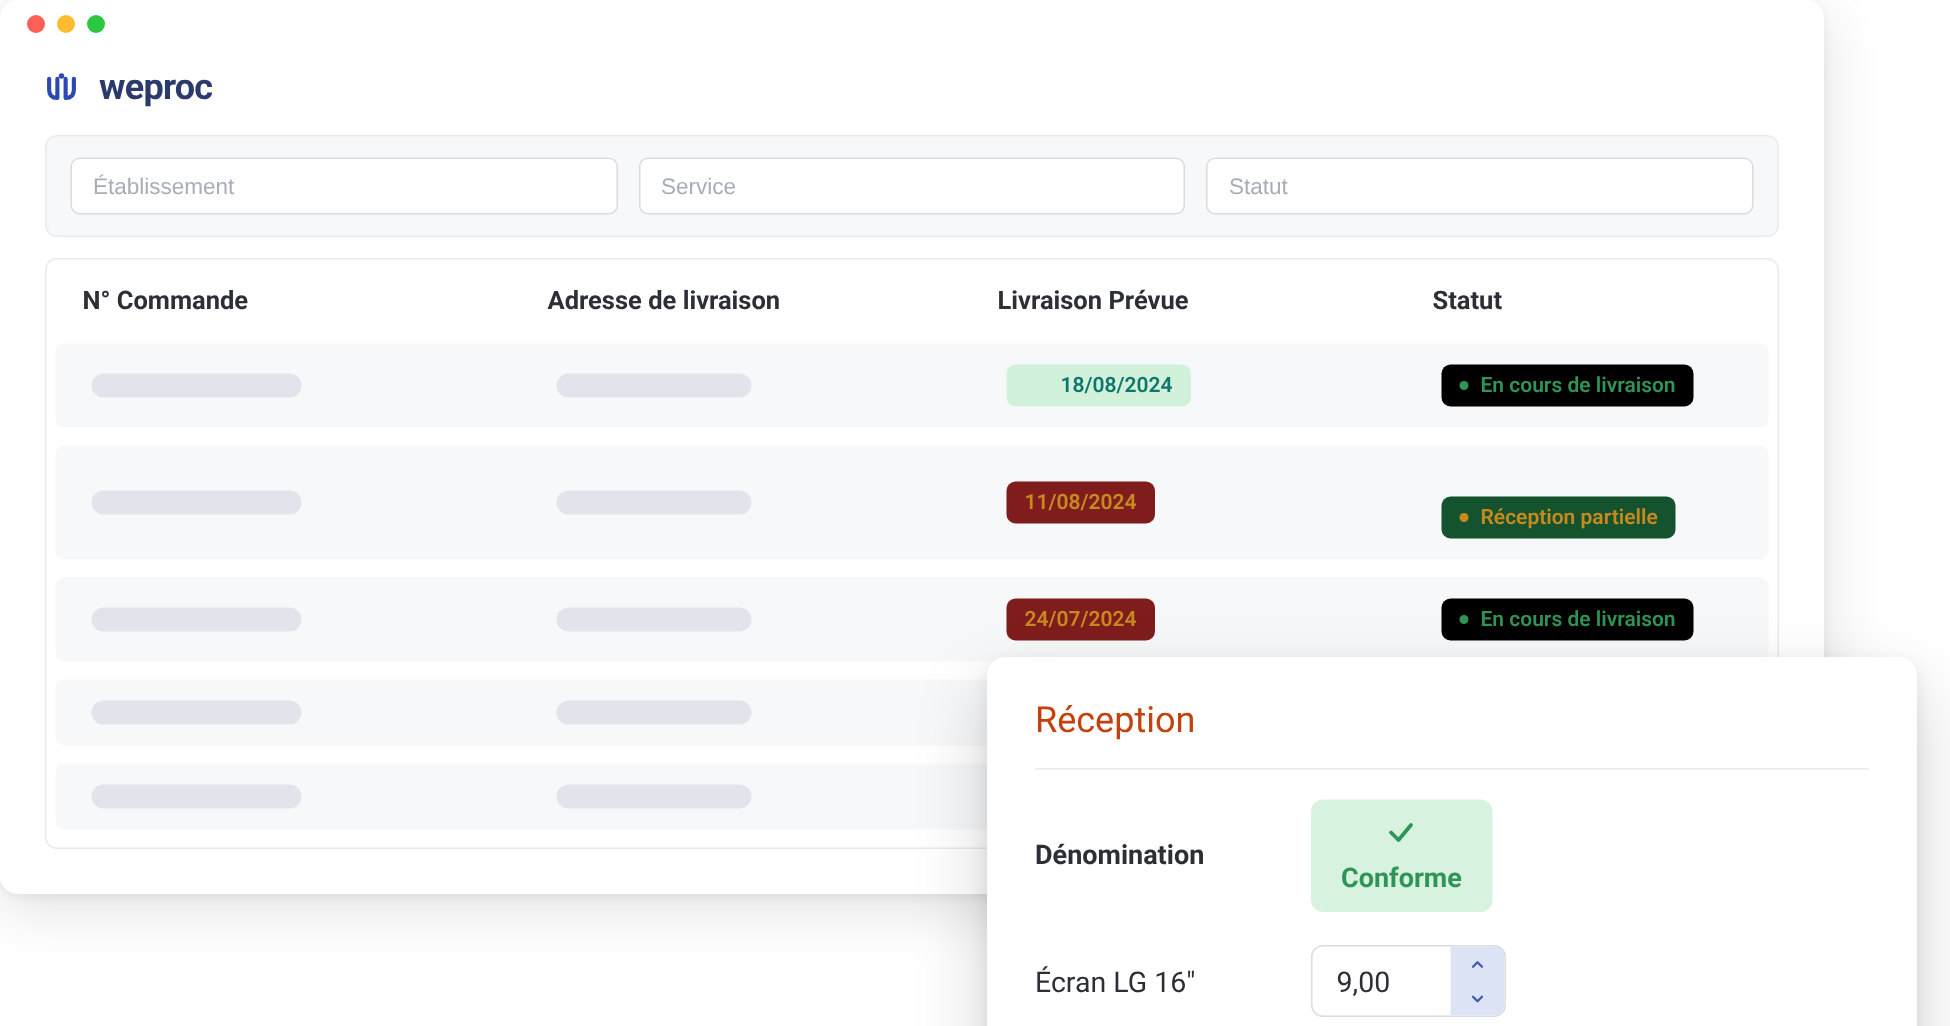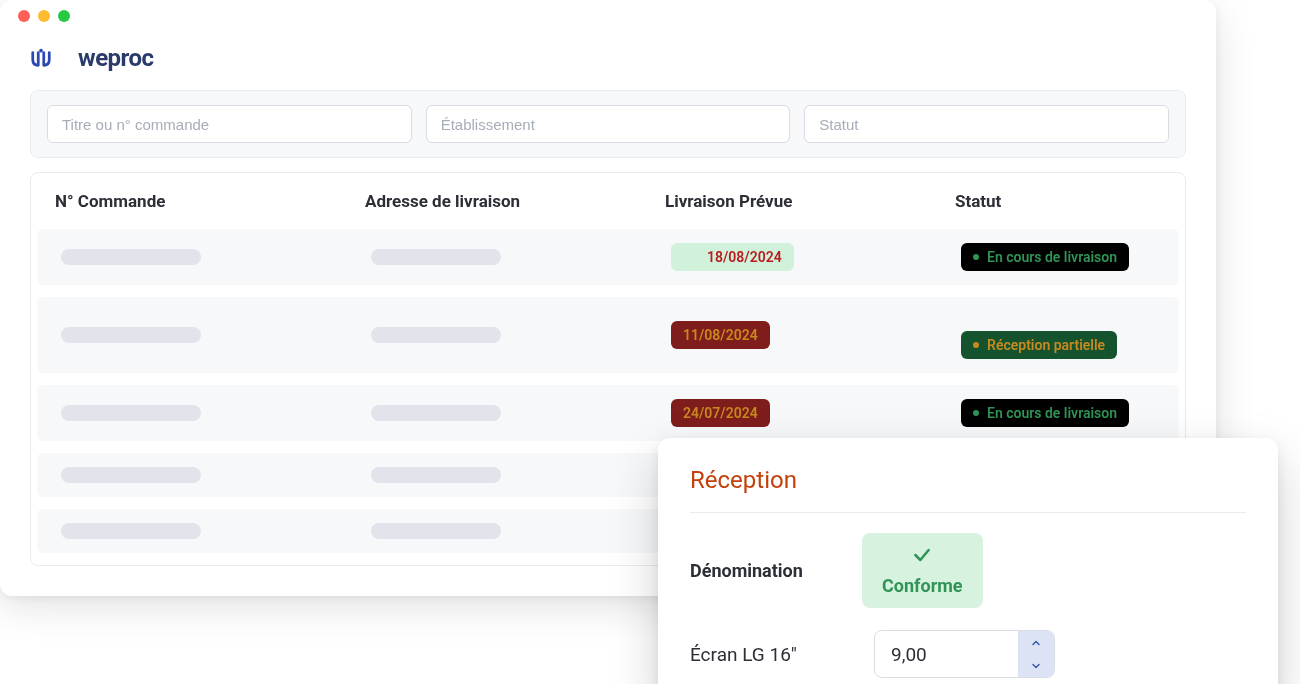--- a/index.html
+++ b/index.html
@@ -29,21 +29,21 @@
   gap: 8px;
 }
 .tl-dot { width: 12px; height: 12px; border-radius: 50%; }
 .tl-red { background: #ff5f57; }
 .tl-yellow { background: #febc2e; }
 .tl-green { background: #28c840; }
 .brandbar {
   padding: 12px 30px 18px 30px;
   display: flex;
   align-items: center;
-  gap: 26px;
+  gap: 14px;
 }
 .brand-logo {
   width: 22px;
   height: 22px;
   color: #2a49b5;
 }
 .brand-text {
   font-size: 24px;
   font-weight: 700;
   color: #2a3a6b;
@@ -102,21 +102,21 @@
 }
 .skel-a { width: 140px; }
 .skel-b { width: 130px; }
 .date-badge {
   display: inline-block;
   padding: 6px 12px;
   border-radius: 6px;
   font-size: 14px;
   font-weight: 600;
 }
-.date-green { background: #d2f1db; color: #b91c1c; padding-left: 36px; }
+.date-green { background: #d2f1db; color: #0f766e; padding-left: 36px; }
 .date-amber { background: #7f1d1d; color: #c88a1f; }
 .status-badge {
   display: inline-flex;
   align-items: center;
   gap: 8px;
   padding: 6px 12px;
   border-radius: 6px;
   font-size: 14px;
   font-weight: 600;
 }
@@ -139,21 +139,21 @@
   font-size: 24px;
   font-weight: 400;
   color: #c2410c;
   padding-bottom: 18px;
   border-bottom: 1px solid #e8eaee;
   margin-bottom: 20px;
 }
 .panel-row {
   display: flex;
   align-items: center;
-  gap: 6px;
+  gap: 18px;
 }
 .panel-label-col { width: 166px; }
 .panel-label { font-size: 18px; font-weight: 700; color: #2c2f36; }
 .pill {
   display: inline-flex;
   align-items: center;
   gap: 10px;
   padding: 12px 20px;
   border-radius: 8px;
   font-size: 18px;
@@ -167,21 +167,21 @@
 .panel-data {
   display: flex;
   align-items: center;
   gap: 18px;
   margin-top: 22px;
 }
 .prod-name { font-size: 19px; color: #2c2f36; }
 .qty-field {
   display: flex;
   align-items: stretch;
-  width: 181px;
+  width: 130px;
   height: 48px;
   border: 1px solid #d9dce2;
   border-radius: 8px;
   overflow: hidden;
   background: #fff;
 }
 .qty-val {
   flex: 1;
   display: flex;
   align-items: center;
@@ -216,22 +216,22 @@
 
   <div class="brandbar">
     <svg class="brand-logo" viewBox="0 0 24 24" fill="none">
       <path d="M3 6 L3 14 Q3 20 9 20 L9 6 M15 6 L15 20 Q21 20 21 14 L21 6" stroke="#2a49b5" stroke-width="3" stroke-linecap="round" stroke-linejoin="round"></path>
       <circle cx="12" cy="4" r="2" fill="#2a49b5"></circle>
     </svg>
     <span class="brand-text">weproc</span>
   </div>
 
   <div class="filterbar">
-    <input class="filter-input" placeholder="Titre ou n° commande" style="">
     <input class="filter-input" placeholder="Établissement" style="">
+    <input class="filter-input" placeholder="Service" style="">
     <input class="filter-input" placeholder="Statut" style="">
   </div>
 
   <div class="table-wrap">
     <div class="thead">
       <div class="col-num">N° Commande</div>
       <div class="col-addr">Adresse de livraison</div>
       <div class="col-date">Livraison Prévue</div>
       <div class="col-status">Statut</div>
     </div>

